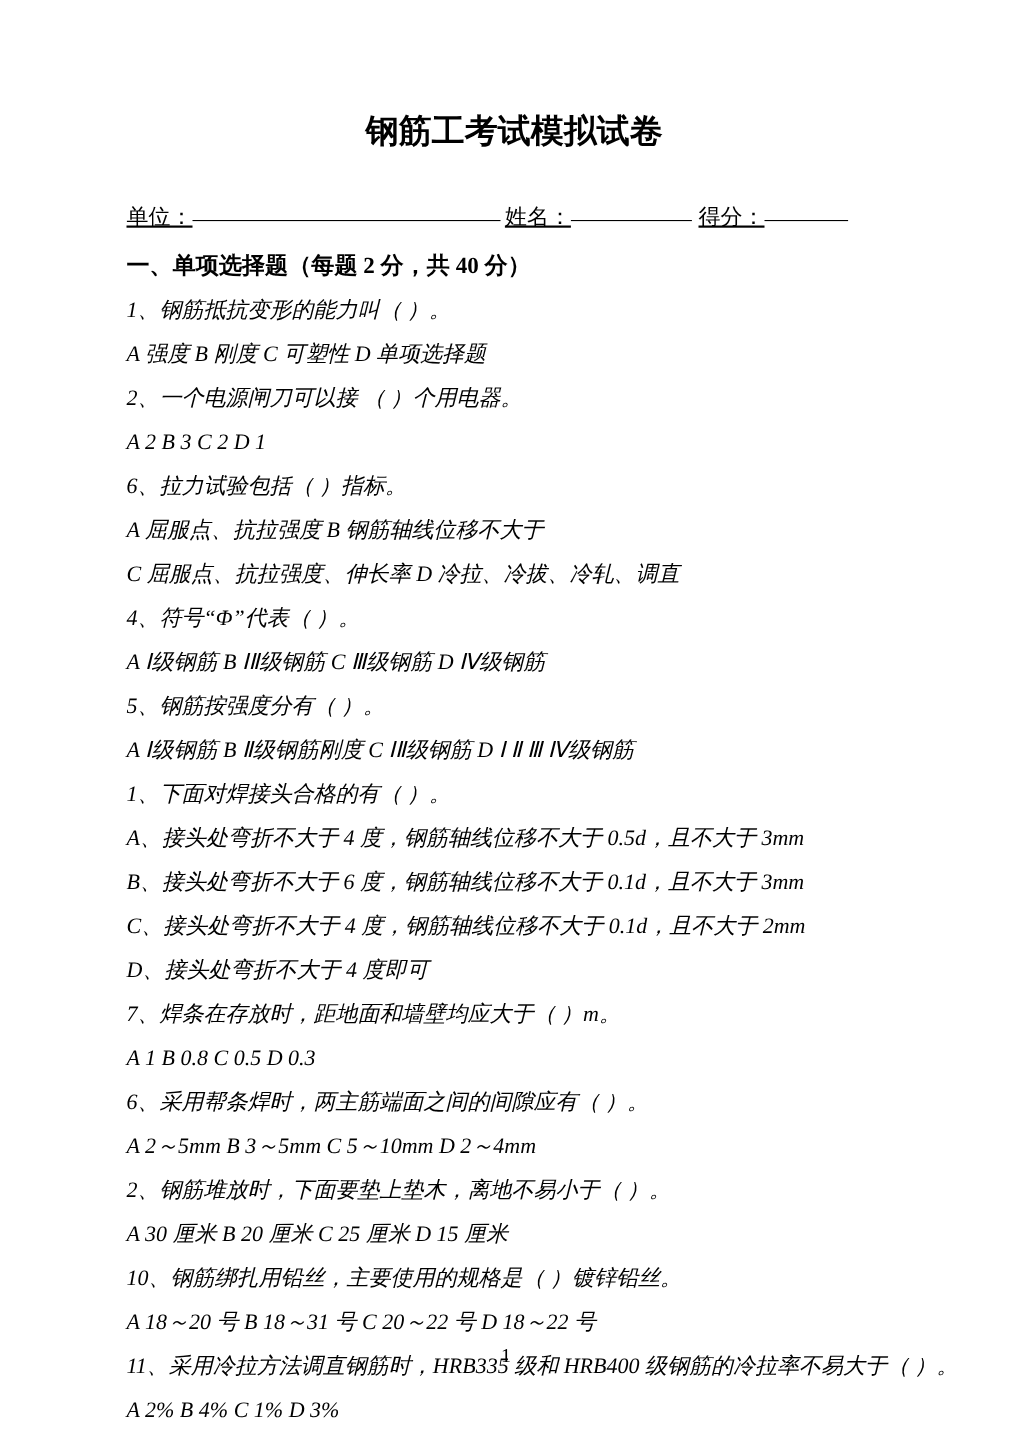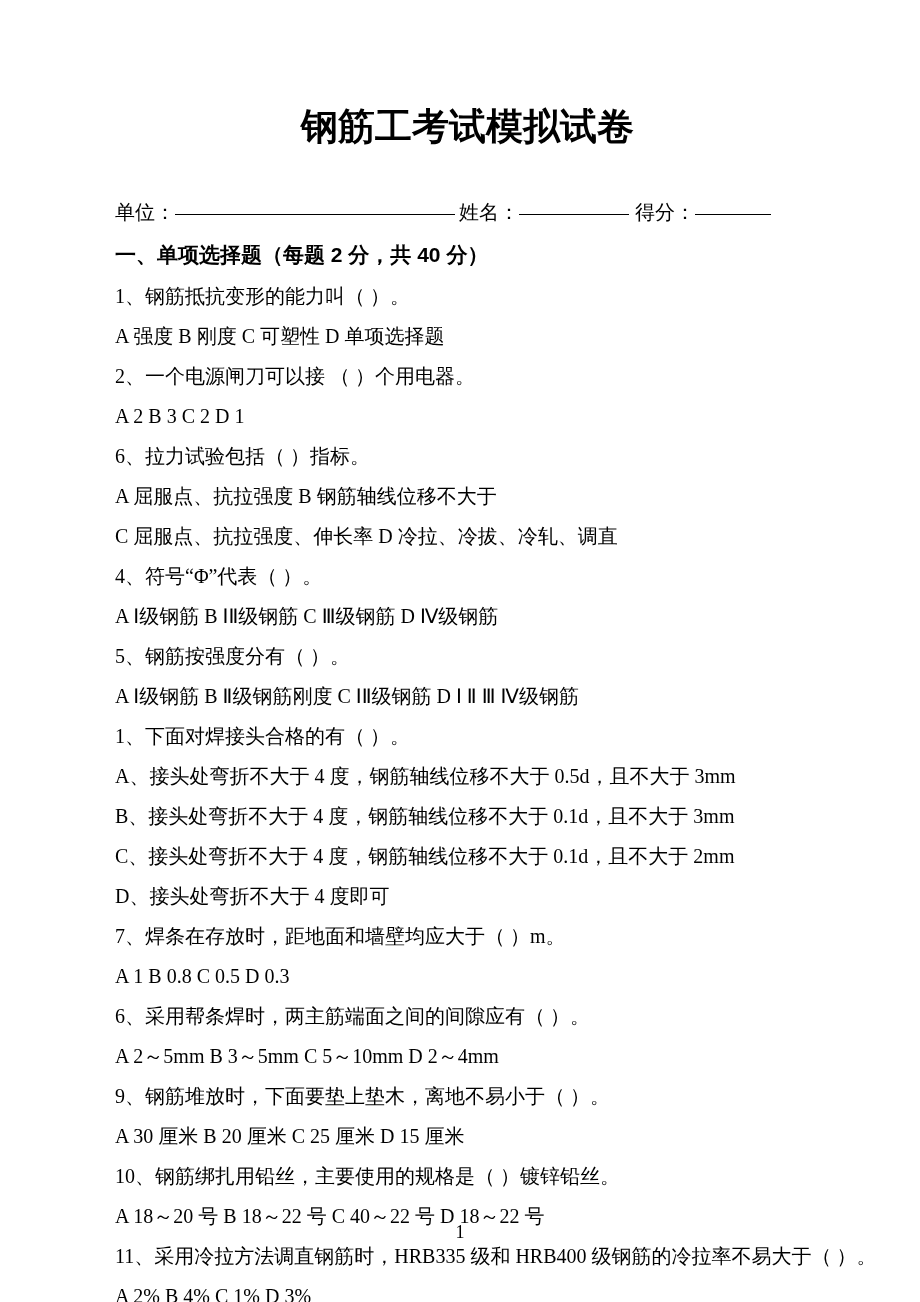--- a/index.html
+++ b/index.html
@@ -14,28 +14,29 @@
     color: #000;
     font-size: 20px;
     line-height: 2.0;
     box-sizing: border-box;
     padding: 90px 100px 0 115px;
     position: relative;
   }
   .title {
     text-align: center;
     font-family: "SimHei", "黑体", sans-serif;
-    font-size: 37px;
+    font-size: 30px;
     font-weight: bold;
     margin-bottom: 28px;
   }
   .info-line {
     display: flex;
     gap: 0;
     margin-bottom: 2px;
+    text-decoration: underline;
   }
   .info-label { white-space: nowrap; }
   .blank-unit {
     display: inline-block;
     border-bottom: 1px solid #000;
     width: 280px;
     height: 1.1em;
     vertical-align: bottom;
     margin-right: 4px;
   }
@@ -48,26 +49,27 @@
     margin-right: 6px;
   }
   .blank-score {
     display: inline-block;
     border-bottom: 1px solid #000;
     width: 76px;
     height: 1.1em;
     vertical-align: bottom;
   }
   .section-heading {
-    font-family: Liberation Sans, sans-serif;
+    font-family: Liberation Serif, serif;
     font-weight: bold;
     font-size: 21px;
   }
   .line {
     white-space: nowrap;
+    font-style: italic;
   }
   .page-num {
     position: absolute;
     bottom: 52px;
     left: 0;
     right: 0;
     text-align: center;
     font-size: 18px;
     font-family: "Times New Roman", serif;
   }
@@ -99,32 +101,32 @@
 <div class="line">C 屈服点、抗拉强度、伸长率   D 冷拉、冷拔、冷轧、调直</div>
 
 <div class="line">4、符号“Φ”代表（ ）。</div>
 <div class="line">A Ⅰ级钢筋   B ⅠⅡ级钢筋   C Ⅲ级钢筋   D Ⅳ级钢筋</div>
 
 <div class="line">5、钢筋按强度分有（  ）。</div>
 <div class="line">A Ⅰ级钢筋   B Ⅱ级钢筋刚度   C ⅠⅡ级钢筋   D Ⅰ  Ⅱ  Ⅲ  Ⅳ级钢筋</div>
 
 <div class="line">1、下面对焊接头合格的有（  ）。</div>
 <div class="line">A、接头处弯折不大于 4 度，钢筋轴线位移不大于 0.5d，且不大于 3mm</div>
-<div class="line">B、接头处弯折不大于 4 度，钢筋轴线位移不大于 0.1d，且不大于 3mm</div>
+<div class="line">B、接头处弯折不大于 6 度，钢筋轴线位移不大于 0.1d，且不大于 3mm</div>
 <div class="line">C、接头处弯折不大于 4 度，钢筋轴线位移不大于 0.1d，且不大于 2mm</div>
 <div class="line">D、接头处弯折不大于 4 度即可</div>
 
 <div class="line">7、焊条在存放时，距地面和墙壁均应大于（  ）m。</div>
 <div class="line">A 1   B 0.8   C 0.5   D 0.3</div>
 
 <div class="line">6、采用帮条焊时，两主筋端面之间的间隙应有（  ）。</div>
 <div class="line">A 2～5mm   B 3～5mm   C 5～10mm   D 2～4mm</div>
 
-<div class="line">9、钢筋堆放时，下面要垫上垫木，离地不易小于（  ）。</div>
+<div class="line">2、钢筋堆放时，下面要垫上垫木，离地不易小于（  ）。</div>
 <div class="line">A 30 厘米   B 20 厘米   C 25 厘米   D 15 厘米</div>
 
 <div class="line">10、钢筋绑扎用铅丝，主要使用的规格是（  ）镀锌铅丝。</div>
-<div class="line">A 18～20 号   B 18～22 号   C 40～22 号   D 18～22 号</div>
+<div class="line">A 18～20 号   B 18～31 号   C 20～22 号   D 18～22 号</div>
 
 <div class="line">11、采用冷拉方法调直钢筋时，HRB335 级和 HRB400 级钢筋的冷拉率不易大于（  ）。</div>
 <div class="line">A 2%   B 4%   C 1%   D 3%</div>
 
 <div class="page-num">1</div>
 
 </body></html>

